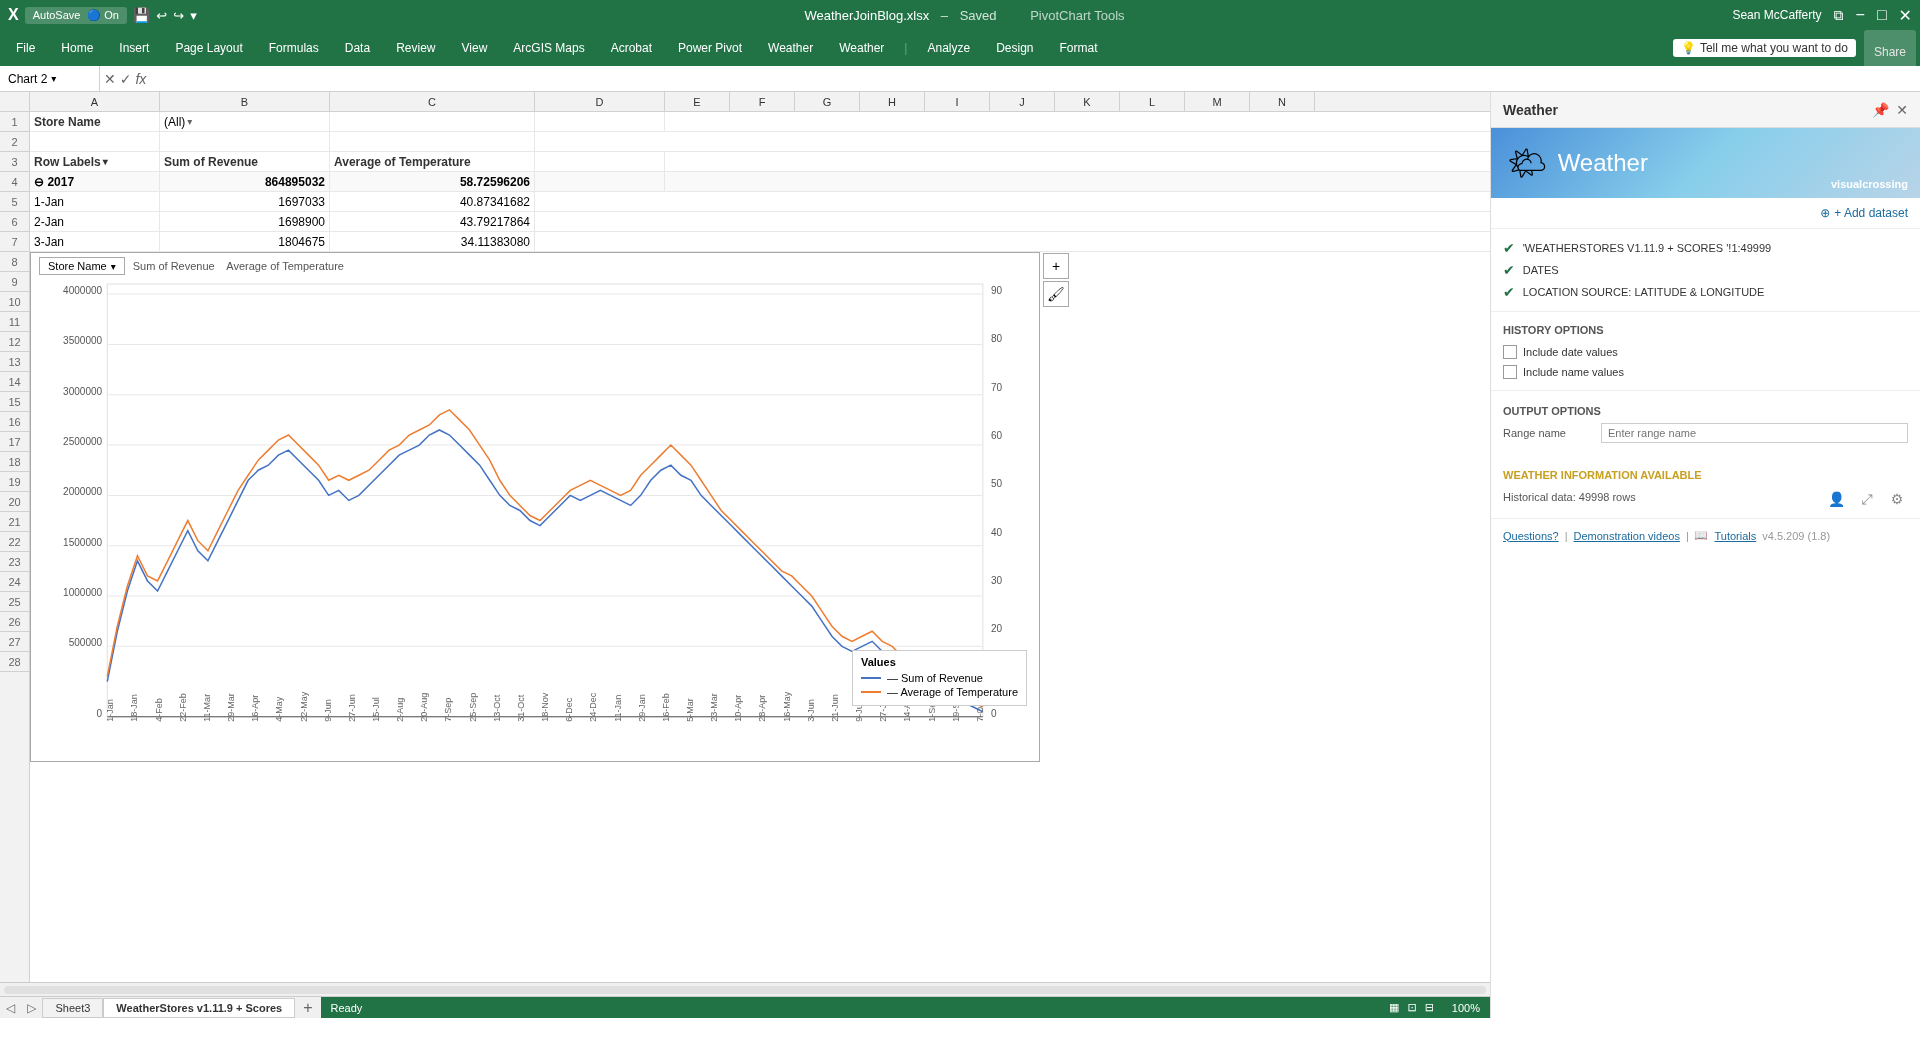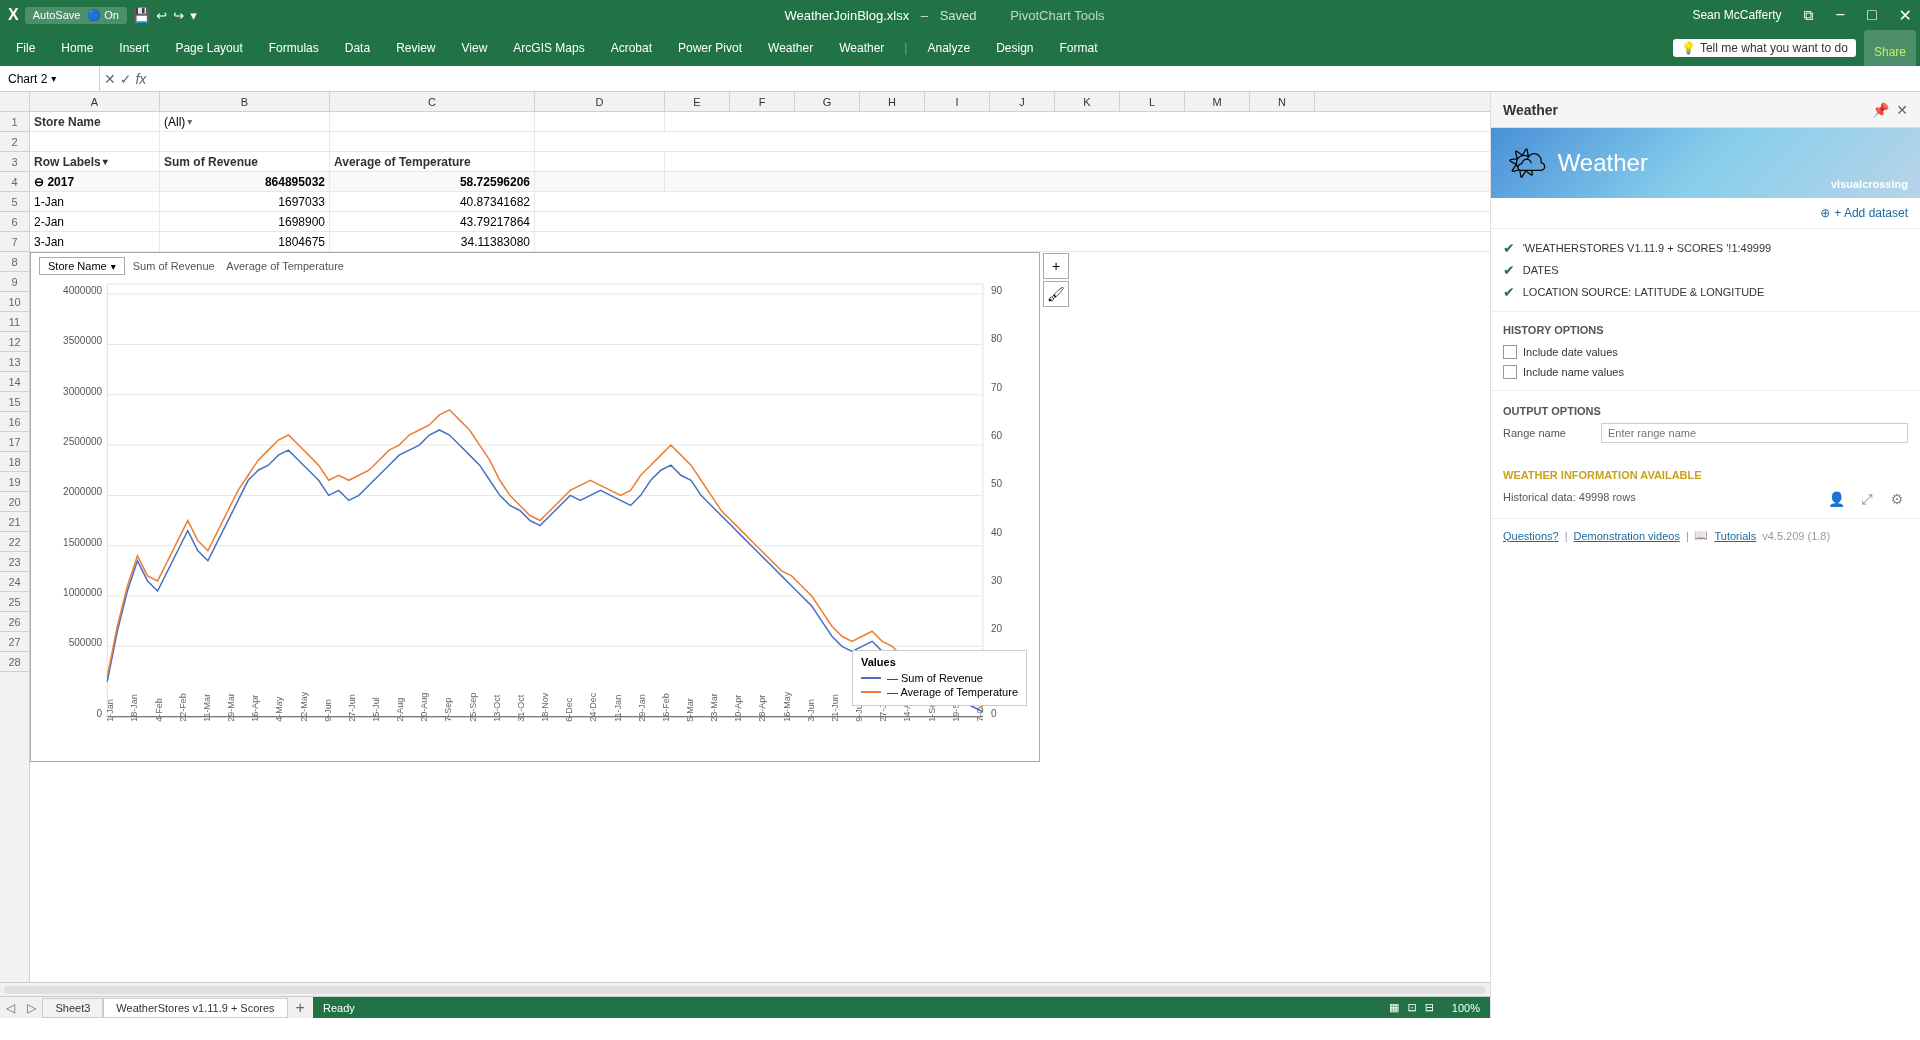--- a/index.html
+++ b/index.html
@@ -10,42 +10,42 @@
       height: 30px;
       background: #217346;
       display: flex;
       align-items: center;
       justify-content: space-between;
       padding: 0 8px;
       color: white;
     }
     #titlebar .left { display: flex; align-items: center; gap: 6px; font-size: 12px; }
     #titlebar .center { font-size: 13px; font-weight: 500; flex: 1; text-align: center; }
-    #titlebar .right { display: flex; align-items: center; gap: 22px; font-size: 12px; }
+    #titlebar .right { display: flex; align-items: center; gap: 12px; font-size: 12px; }
     .autosave-btn { background: rgba(255,255,255,0.2); border: none; color: white; padding: 2px 8px; border-radius: 3px; font-size: 11px; cursor: pointer; }
 
     
     #ribbon {
       height: 36px;
       background: #217346;
       display: flex;
       align-items: center;
       padding: 0 4px;
       gap: 2px;
     }
     .ribbon-tab {
       color: white;
       padding: 6px 12px;
       font-size: 12px;
       cursor: pointer;
       border-radius: 3px;
     }
     .ribbon-help { margin-left: auto; display: flex; align-items: center; gap: 8px; color: white; font-size: 12px; }
     .ribbon-help .search-box { display: flex; align-items: center; background: white; border-radius: 3px; padding: 2px 8px; gap: 4px; color: #333; }
-    .share-btn { background: rgba(255,255,255,0.2); border: none; color: #bef264; padding: 15px 10px; font-size: 12px; border-radius: 3px; cursor: pointer; margin-top: 8px; }
+    .share-btn { background: rgba(255,255,255,0.2); border: none; color: #e5e5e5; padding: 15px 10px; font-size: 12px; border-radius: 3px; cursor: pointer; margin-top: 8px; }
 
     
     #formulabar {
       height: 26px;
       background: white;
       border-bottom: 1px solid #d0d0d0;
       display: flex;
       align-items: center;
       gap: 0;
     }
@@ -183,21 +183,21 @@
       cursor: pointer;
     }
     .sheet-tab {
       padding: 3px 12px;
       background: #f2f2f2;
       border: 1px solid #ccc;
       font-size: 11px;
       cursor: pointer;
       color: #333;
     }
-    .sheet-tab.active { background: white; font-weight: 400; }
+    .sheet-tab.active { background: white; font-weight: 700; }
     .add-sheet { padding: 3px 8px; background: transparent; border: none; color: white; font-size: 16px; cursor: pointer; }
 
     
     #rightpanel {
       width: 430px;
       min-width: 430px;
       background: white;
       border-left: 1px solid #ddd;
       display: flex;
       flex-direction: column;

